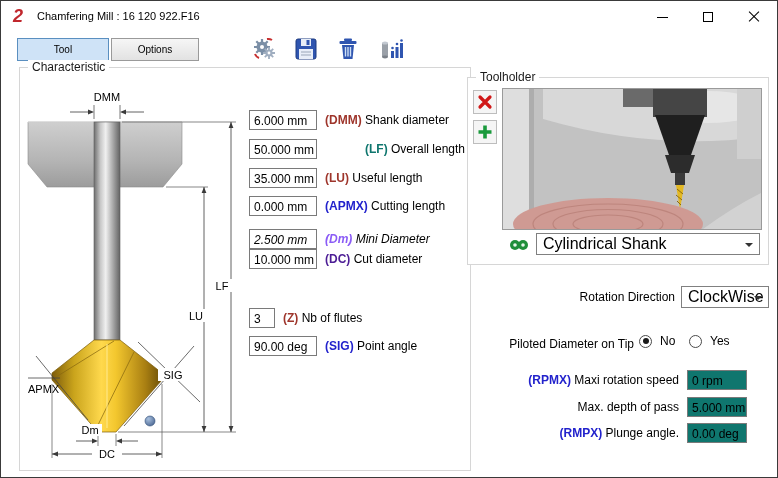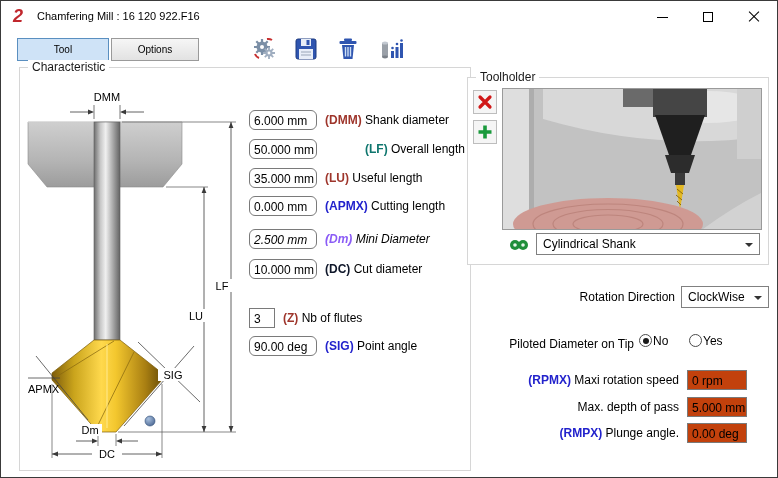--- a/index.html
+++ b/index.html
@@ -27,33 +27,33 @@
   .btn-options { left:110px; width:88px; }
   .tb-icon { position:absolute; top:35px; width:26px; height:26px; display:flex; align-items:center; justify-content:center; }
   
   .group { position:absolute; border:1px solid #d6d6d6; background:#fff; }
   .group-label { position:absolute; top:-8px; left:8px; background:#fff; padding:0 4px; font-size:12px; color:#1a1a1a; white-space:nowrap; }
   #char-group { left:8px; top:66px; width:452px; height:404px;margin-left:10px; }
   #holder-group { left:466px; top:76px; width:302px; height:188px; }
   
   .crow { position:absolute; left:229px; display:flex; align-items:center; height:20px; white-space:nowrap; }
   .textbox { height:20px; border:1px solid #7a7a7a; background:#fff; font-size:12px; line-height:18px; padding:1px 0 0 4px; overflow:hidden; }
-  .tb-w { width:68px;border-radius:6px; } .tb-n { width:26px; }
+  .tb-w { width:68px; } .tb-n { width:26px; }
   .flabel { margin-left:8px; }
   .code { font-weight:bold; }
   
-  .combo { position:absolute; height:22px; border:1px solid #808080; background:#fff; font-size:12px; line-height:20px; padding-left:6px; white-space:nowrap; }
+  .combo { position:absolute; height:22px; border:1px solid #808080; background:#fff; font-size:16px; line-height:20px; padding-left:6px; white-space:nowrap; }
   .combo .chev { position:absolute; right:6px; top:9px; width:0; height:0; border:4px solid transparent; border-top-color:#333; }
   
   .tool-btn { position:absolute; width:24px; height:24px; border:1px solid #bdbdbd; background:#f5f5f5; display:flex; align-items:center; justify-content:center; }
   .holder-img { position:absolute; left:34px; top:10px; width:260px; height:142px; border:1px solid #9a9a9a; overflow:hidden; }
   
   .rlabel { position:absolute; text-align:right; white-space:nowrap; font-size:12px; }
-  .rinput { position:absolute; width:60px; height:20px; border:1px solid #7a7a7a; background:#c2410c; font-size:12px; line-height:18px; padding:1px 0 17px 4px; }
-  .radio-opt { position:absolute; display:flex; align-items:flex-start; gap:1px; }
+  .rinput { position:absolute; width:60px; height:20px; border:1px solid #7a7a7a; background:#0f766e; font-size:12px; line-height:18px; padding:1px 0 17px 4px; }
+  .radio-opt { position:absolute; display:flex; align-items:center; gap:8px; }
   .radio-circle { width:13px; height:13px; border:1px solid #4a4a4a; border-radius:50%; background:#fff; display:flex; align-items:center; justify-content:center; }
   .radio-dot { width:6px; height:6px; border-radius:50%; background:#1a1a1a; }
   svg text { font-family:"Liberation Sans", sans-serif; }
 </style>
 </head>
 <body>
 
 <div class="window">
 
   <div class="titlebar">
@@ -216,23 +216,23 @@
       <div class="flabel"><span class="code" style="color: rgb(158, 53, 43);">(LU)</span> <span>Useful length</span></div>
     </div>
     <div class="crow" style="top:128px;">
       <div class="textbox tb-w">0.000 mm</div>
       <div class="flabel"><span class="code" style="color: rgb(34, 34, 204);">(APMX)</span> <span>Cutting length</span></div>
     </div>
     <div class="crow" style="top:161px;font-style:italic;">
       <div class="textbox tb-w">2.500 mm</div>
       <div class="flabel"><span class="code" style="color: #8b5cf6;">(Dm)</span> <span>Mini Diameter</span></div>
     </div>
-    <div class="crow" style="top:191px;">
+    <div class="crow" style="top:181px;">
       <div class="textbox tb-w">10.000 mm</div>
-      <div class="flabel"><span class="code" style="color: #0f172a;">(DC)</span> <span>Cut diameter</span></div>
+      <div class="flabel"><span class="code" style="color: #4c1d95;">(DC)</span> <span>Cut diameter</span></div>
     </div>
     <div class="crow" style="top:240px;">
       <div class="textbox tb-n">3</div>
       <div class="flabel"><span class="code" style="color: rgb(158, 53, 43);">(Z)</span> <span>Nb of flutes</span></div>
     </div>
     <div class="crow" style="top:268px;">
       <div class="textbox tb-w">90.00 deg</div>
       <div class="flabel"><span class="code" style="color: rgb(34, 34, 204);">(SIG)</span> <span>Point angle</span></div>
     </div>
   </div>

